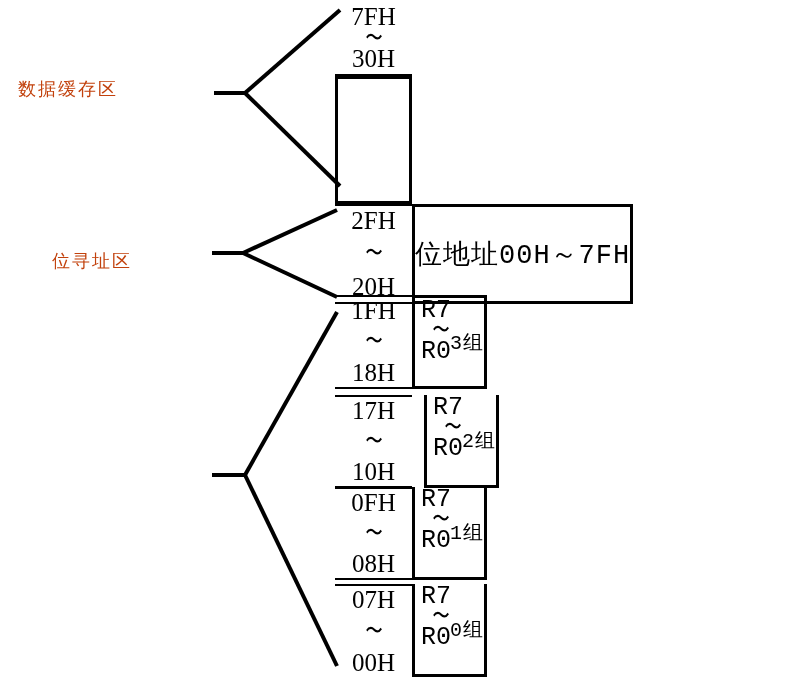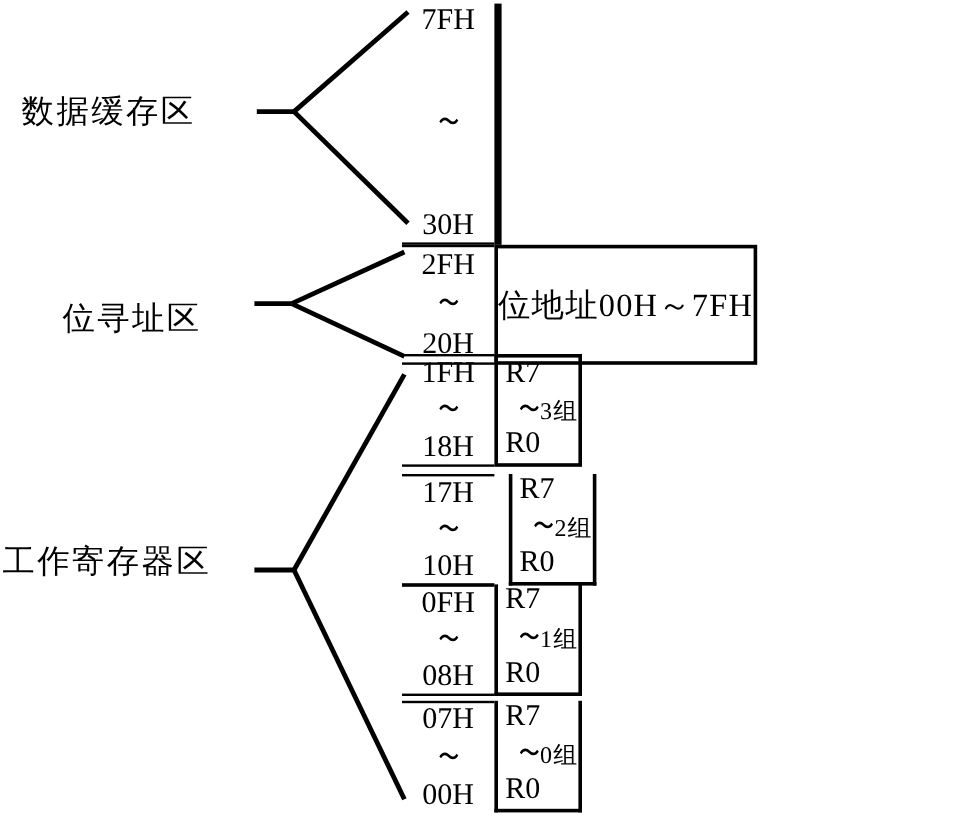--- a/index.html
+++ b/index.html
@@ -13,25 +13,25 @@
     height: 681px;
     background: #ffffff;
     font-family: "Liberation Serif", "DejaVu Serif", serif;
     color: #000000;
     overflow: hidden;
   }
 
   
   .region-label {
     position: absolute;
-    font-size: 27px;
+    font-size: 18px;
     line-height: 1;
     letter-spacing: 2px;
     white-space: nowrap;
-    color: #000000;
+    color: #c2410c;
   }
   #label-data-buffer  { left: 18px;  top: 80px; }
   #label-bit-area     { left: 52px;  top: 252px; }
   #label-work-reg     { left: 2px;   top: 455px; }
 
   
   #brackets {
     position: absolute;
     left: 0;
     top: 0;
@@ -84,30 +84,31 @@
 
   
   .boxed {
     flex: 1;
     box-sizing: border-box;
     border: 3px solid #000;
     border-right-width: 3px;
     position: relative;
     display: flex;
     align-items: center;
+    font-family: Liberation Mono, monospace;
   }
   .boxed.no-top-border { border-top: none; }
 
   .reg-col {
     width: 55px;
     box-sizing: border-box;
     display: flex;
     flex-direction: column;
     align-items: flex-start;
-    justify-content: space-between;
+    justify-content: flex-start;
     height: 100%;
     padding: 0px 0 3px 6px;
     font-size: 25px;
     line-height: 1.02;
   }
   .reg-hi, .reg-lo { letter-spacing: 0px; }
   .reg-tilde {
     font-size: 22px;
     line-height: 0.7;
     transform: scaleX(0.8);
@@ -136,21 +137,20 @@
 </style>
 </head>
 <body>
 
 <div id="page">
 
   <div class="region-label" id="label-data-buffer">数据缓存区</div>
 
   <div class="region-label" id="label-bit-area">位寻址区</div>
 
-  <div class="region-label" id="label-work-reg">工作寄存器区</div>
 
   <svg id="brackets" viewBox="0 0 794 681" xmlns="http://www.w3.org/2000/svg">
 
     <g fill="none" stroke="#000" stroke-width="4">
       <line x1="214" y1="93" x2="245" y2="93"></line>
       <line x1="245" y1="93" x2="340" y2="10"></line>
       <line x1="245" y1="93" x2="340" y2="186"></line>
     </g>
 
     <g fill="none" stroke="#000" stroke-width="4">
@@ -161,21 +161,21 @@
 
     <g fill="none" stroke="#000" stroke-width="4">
       <line x1="212" y1="475" x2="245" y2="475"></line>
       <line x1="245" y1="475" x2="337" y2="312"></line>
       <line x1="245" y1="475" x2="337" y2="666"></line>
     </g>
   </svg>
 
   <div id="memmap">
 
-    <div class="row" style="top:0px; height:201px;">
+    <div class="row" style="top:0px; height:201px;flex-direction:column;">
       <div class="addr-col tall no-top">
         <span class="addr-hi">7FH</span>
         <span class="addr-tilde">〜</span>
         <span class="addr-lo">30H</span>
       </div>
       <div class="boxed" style="height:201px;">
         <span class="bit-text"></span>
       </div>
     </div>
 

